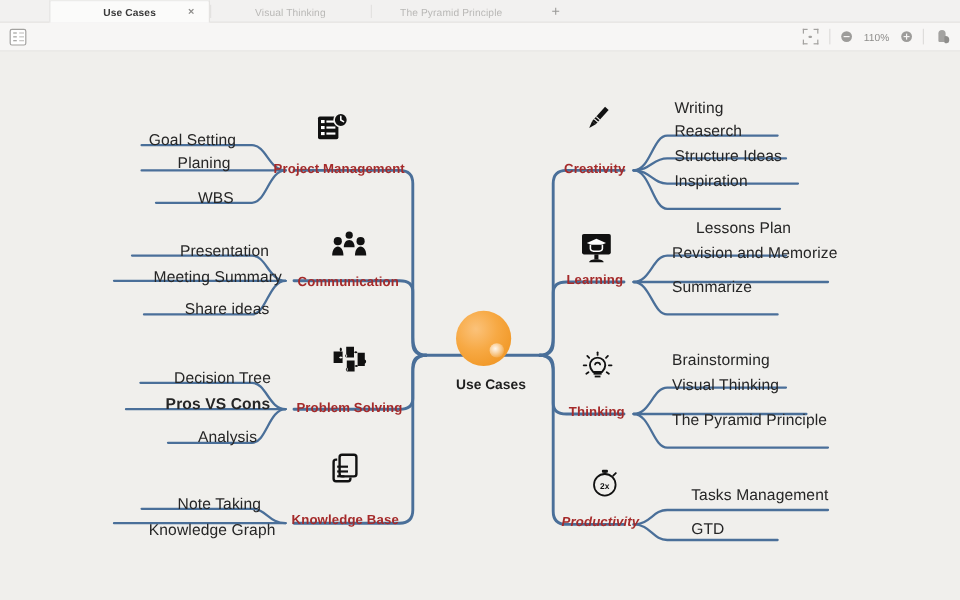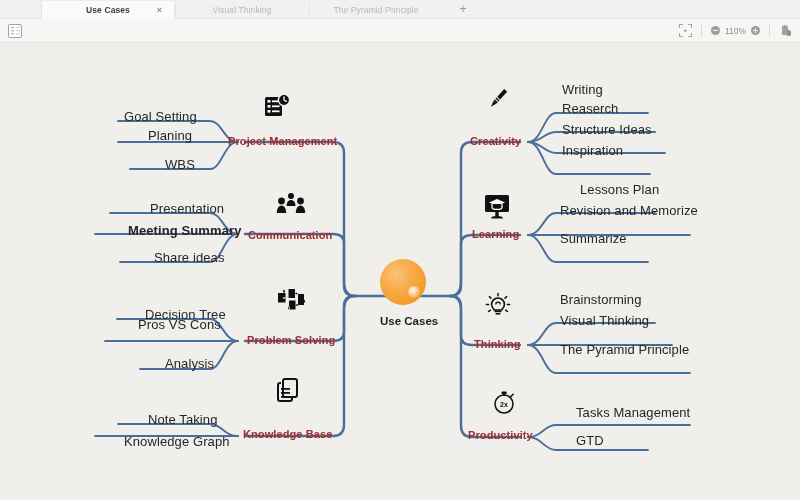--- a/index.html
+++ b/index.html
@@ -62,21 +62,21 @@
   .fit-icon { width: 13px; height: 13px; position: relative; }
   .fit-icon span { position: absolute; width: 4px; height: 4px; border: 1.3px solid #a3a2a0; }
   .fit-icon .c1 { left:0; top:0; border-right:none; border-bottom:none; }
   .fit-icon .c2 { right:0; top:0; border-left:none; border-bottom:none; }
   .fit-icon .c3 { left:0; bottom:0; border-right:none; border-top:none; }
   .fit-icon .c4 { right:0; bottom:0; border-left:none; border-top:none; }
   .fit-icon .dot { left:50%; top:50%; width:2.6px; height:2.6px; border:none;
     background:#a3a2a0; border-radius:50%; transform:translate(-50%,-50%); }
 
   .divider { width: 1px; height: 13px; background: #dedddb; }
-  .zoom-group { display: flex; align-items: center; gap: 5px; }
+  .zoom-group { display: flex; align-items: center; gap: 10px; }
   .zoom-circ {
     width: 9px; height: 9px; border-radius: 50%; background: #9d9c9a;
     position: relative;
   }
   .zoom-circ::before { content:""; position:absolute; left:2px; top:4px; width:5px; height:1.2px; background:#f7f6f5; }
   .zoom-circ.plus::after { content:""; position:absolute; left:3.9px; top:2px; width:1.2px; height:5px; background:#f7f6f5; }
   .zoom-level { font-size: 8.5px; color: #8d8c8a; }
   .share-icon { width: 13px; height: 13px; position: relative; }
   .share-icon::before {
     content:""; position:absolute; left:3px; top:1px; width:6px; height:10px;
@@ -253,36 +253,36 @@
         <circle cx="15" cy="5" r="3" fill="#111"></circle>
         <path d="M10.5,15 C10.5,11.3 12.4,9 15,9 C17.6,9 19.5,11.3 19.5,15 Z" fill="#111"></path>
         <circle cx="5.5" cy="10" r="3.4" fill="#111"></circle>
         <path d="M0.8,22 C0.8,17.4 2.9,14.5 5.5,14.5 C8.1,14.5 10.2,17.4 10.2,22 Z" fill="#111"></path>
         <circle cx="24.5" cy="10" r="3.4" fill="#111"></circle>
         <path d="M19.8,22 C19.8,17.4 21.9,14.5 24.5,14.5 C27.1,14.5 29.2,17.4 29.2,22 Z" fill="#111"></path>
       </svg>
     </div>
     <div class="node main-label" style="left:248px; top:186px;">Communication</div>
     <div class="node sub-label" style="left:150px; top:158px;">Presentation</div>
-    <div class="node sub-label" style="left:128px; top:180px;font-weight:bold;">Meeting Summary</div>
+    <div class="node sub-label" style="left:128px; top:180px;">Meeting Summary</div>
     <div class="node sub-label" style="left:154px; top:207px;">Share ideas</div>
 
     <div class="icon-box" style="left:276px; top:244px;">
       <svg width="30" height="28" viewBox="0 0 30 28">
         <g fill="#111">
           <path d="M2,6 h6 a2,2 0 0 1 0,-3.4 a2,2 0 0 1 0,3.4 h1.5 v5 a2,2 0 0 0 -3,0 a2,2 0 0 0 3,0 v4.5 h-7.5 z"></path>
           <path d="M12.5,2 h6.5 v4.5 a2,2 0 0 1 3,0 a2,2 0 0 1 -3,0 v4.5 h-6.5 a2,2 0 0 0 0,-3 a2,2 0 0 0 0,3 z"></path>
           <path d="M13,13.5 h6.5 v4.5 a2,2 0 0 1 3,0 a2,2 0 0 1 -3,0 v4.5 h-6.5 a2,2 0 0 0 0,-3.2 a2,2 0 0 0 0,3.2 z"></path>
           <path d="M22,7 h6 v5.5 a2,2 0 0 1 0,3.6 a2,2 0 0 1 0,-3.6 v5.5 h-6 z"></path>
         </g>
       </svg>
     </div>
     <div class="node main-label" style="left:247px; top:291px;">Problem Solving</div>
     <div class="node sub-label" style="left:145px; top:264px;">Decision Tree</div>
-    <div class="node sub-label" style="left:138px; top:274px;">Pros VS Cons</div>
+    <div class="node sub-label" style="left:138px; top:286px;font-weight:bold;">Pros VS Cons</div>
     <div class="node sub-label" style="left:165px; top:313px;">Analysis</div>
 
     <div class="icon-box" style="left:275px; top:334px;">
       <svg width="30" height="30" viewBox="0 0 30 30">
         <path d="M10,2 h10 a2,2 0 0 1 2,2 v14 a2,2 0 0 1 -2,2 h-10 a2,2 0 0 1 -2,-2 v-14 a2,2 0 0 1 2,-2 z" fill="none" stroke="#111" stroke-width="2"></path>
         <path d="M6,6 h-1 a2,2 0 0 0 -2,2 v14 a2,2 0 0 0 2,2 h10 a2,2 0 0 0 2,-2 v-1" fill="none" stroke="#111" stroke-width="2"></path>
         <rect x="6" y="11" width="9" height="1.8" fill="#111"></rect>
         <rect x="6" y="15" width="9" height="1.8" fill="#111"></rect>
         <rect x="6" y="19" width="6" height="1.8" fill="#111"></rect>
       </svg>
@@ -344,18 +344,18 @@
 
     <div class="icon-box" style="left:490px; top:345px;">
       <svg width="28" height="28" viewBox="0 0 28 28">
         <circle cx="14" cy="16" r="9" fill="none" stroke="#111" stroke-width="1.5"></circle>
         <rect x="11.6" y="3.4" width="5" height="2.6" rx="0.8" fill="#111"></rect>
         <rect x="13" y="5.6" width="2.2" height="2.2" fill="#111"></rect>
         <path d="M21,8.4 l2.2,-2.2" stroke="#111" stroke-width="1.5" stroke-linecap="round"></path>
         <text x="14" y="19.2" font-family="Liberation Sans, sans-serif" font-size="7" font-weight="bold" fill="#111" text-anchor="middle">2x</text>
       </svg>
     </div>
-    <div class="node main-label" style="left:468px; top:386px;">Productivity</div>
+    <div class="node main-label" style="left:468px; top:386px;font-style:italic;">Productivity</div>
     <div class="node sub-label" style="left:576px; top:362px;">Tasks Management</div>
     <div class="node sub-label" style="left:576px; top:390px;">GTD</div>
 
   </div>
 </div>
 
 </body></html>

